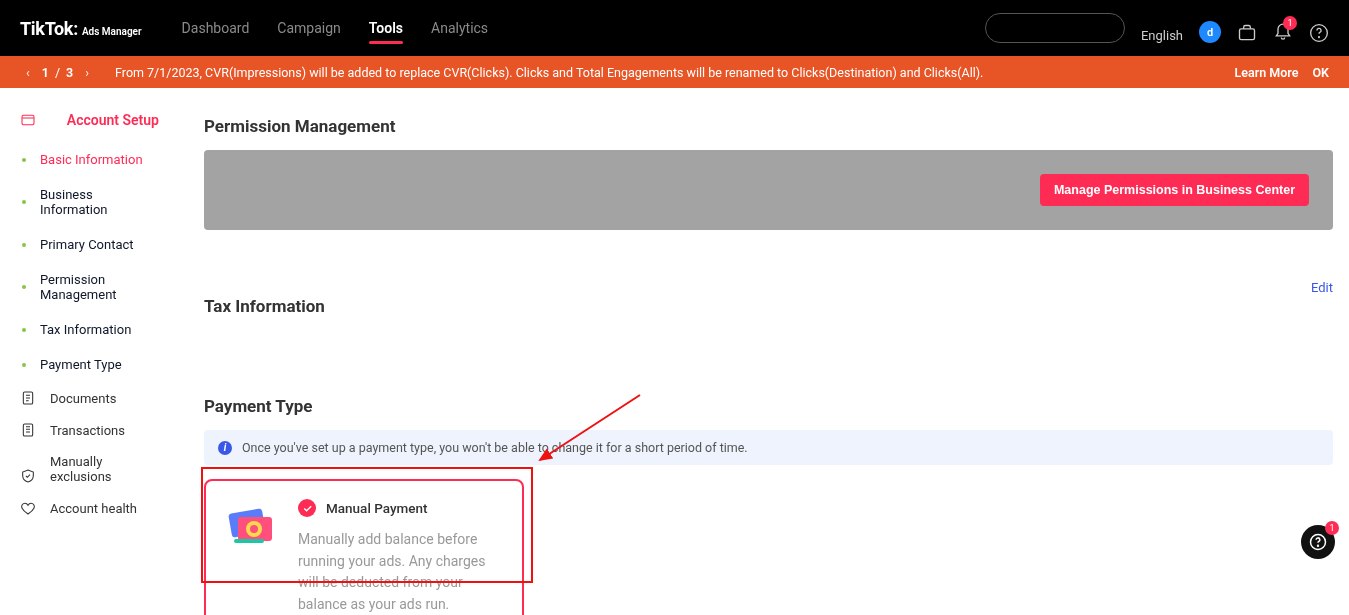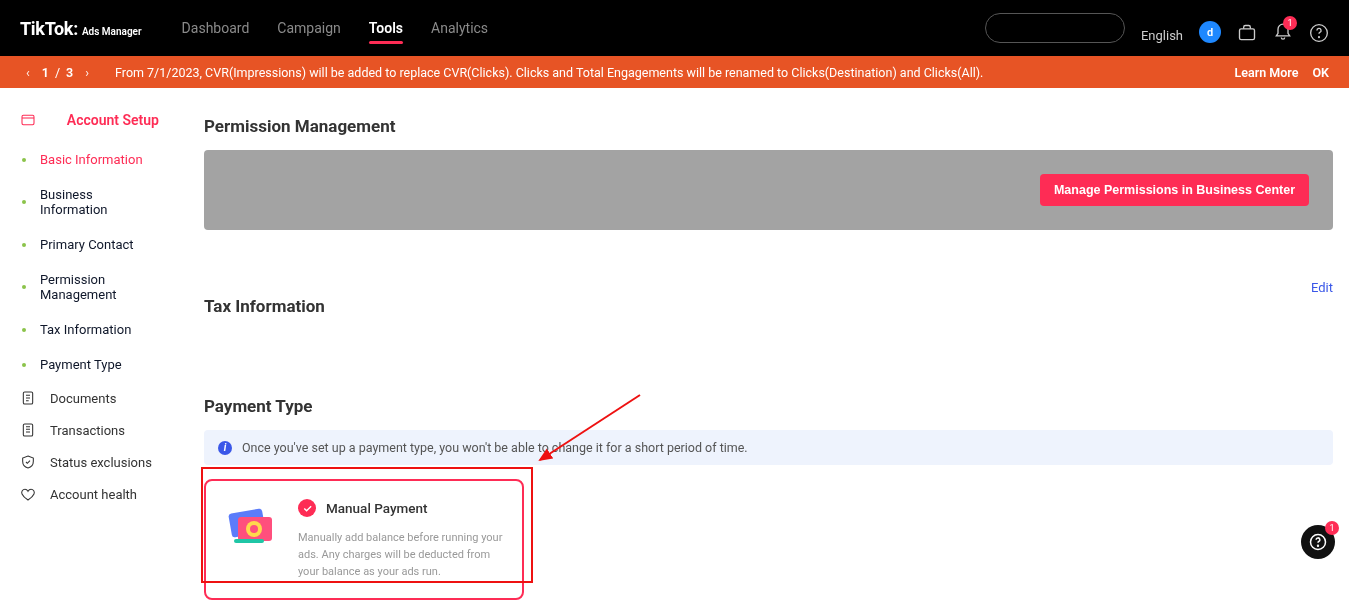--- a/index.html
+++ b/index.html
@@ -223,21 +223,21 @@
     margin-bottom: 8px;
   }
   .check-badge {
     width: 18px; height: 18px;
     background: #fe2c55;
     border-radius: 50%;
     display: flex; align-items: center; justify-content: center;
   }
   .check-badge svg { width: 11px; height: 11px; stroke: #fff; stroke-width: 3; fill: none; }
   .payment-info .desc {
-    font-size: 11px; color: #999; line-height: 1.55; margin-top: 12px;
+    font-size: 14px; color: #999; line-height: 1.55; margin-top: 12px;
   }
 
   
   .annot-box {
     position: absolute;
     border: 2px solid #e11;
     pointer-events: none;
   }
 
   
@@ -346,21 +346,21 @@
           <rect x="5" y="3" width="14" height="18" rx="2"></rect>
           <path d="M9 7h6M9 11h6M9 15h6"></path>
         </svg>
       <span>Transactions</span>
     </div>
     <div class="side-item">
       <svg class="side-icon" viewBox="0 0 24 24">
           <path d="M12 3l8 3v5c0 5-3.5 9-8 10-4.5-1-8-5-8-10V6z"></path>
           <path d="M9 12l2 2 4-4"></path>
         </svg>
-      <span>Status exclusions</span>
+      <span>Manually exclusions</span>
     </div>
     <div class="side-item">
       <svg class="side-icon" viewBox="0 0 24 24">
           <path d="M12 21s-7-4.5-9-9c-1.5-3.4 1-7 4.5-7 2 0 3.5 1.3 4.5 3 1-1.7 2.5-3 4.5-3 3.5 0 6 3.6 4.5 7-2 4.5-9 9-9 9z"></path>
         </svg>
       <span>Account health</span>
     </div>
   </aside>
 
   <main class="main">

